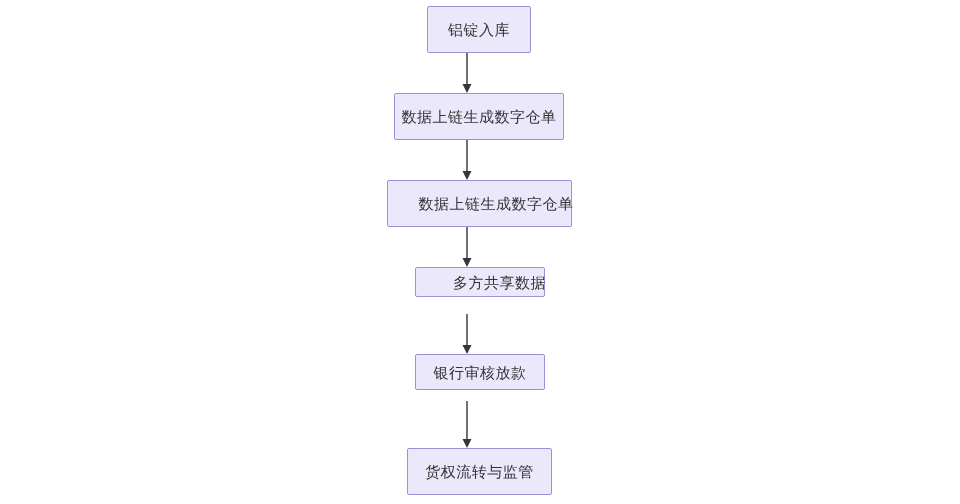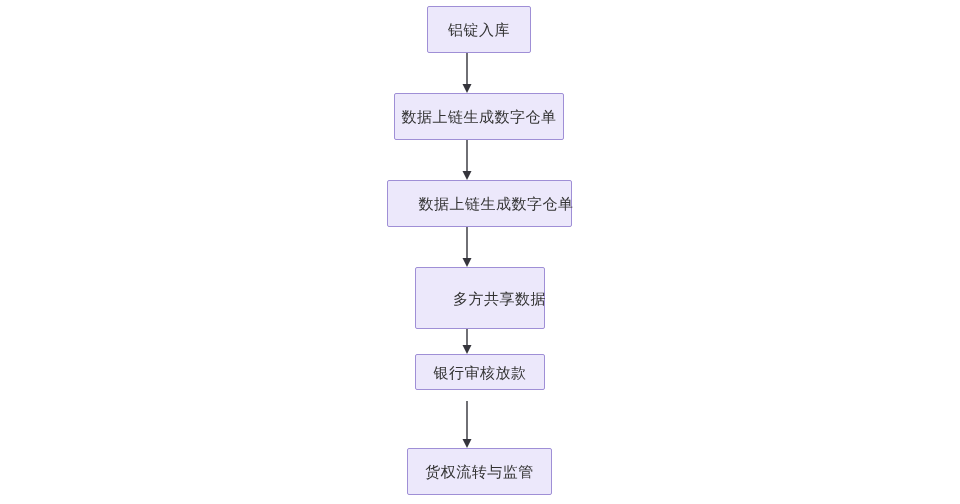--- a/index.html
+++ b/index.html
@@ -91,21 +91,21 @@
     </div>
     <div class="flow-node" style="left: 427px; top: 6px; width: 104px; height: 47px; background: rgb(236, 232, 251); border-color: rgb(159, 143, 214);">
       <span class="node-label" style="color: rgb(51, 51, 51);">铝锭入库</span>
     </div>
     <div class="flow-node" style="left: 394px; top: 93px; width: 170px; height: 47px; background: rgb(236, 232, 251); border-color: rgb(159, 143, 214);">
       <span class="node-label" style="color: rgb(51, 51, 51);">数据上链生成数字仓单</span>
     </div>
     <div class="flow-node" style="left: 387px; top: 180px; width: 185px; height: 47px; background: rgb(236, 232, 251); border-color: rgb(159, 143, 214); padding-left: 33px;">
       <span class="node-label" style="color: rgb(51, 51, 51);">数据上链生成数字仓单</span>
     </div>
-    <div class="flow-node" style="left: 415px; top: 267px; width: 130px; height: 62px; background: rgb(236, 232, 251); border-color: rgb(159, 143, 214); padding-left: 39px;">
+    <div class="flow-node" style="left: 415px; top: 267px; width: 130px; height: 30px; background: rgb(236, 232, 251); border-color: rgb(159, 143, 214); padding-left: 39px;">
       <span class="node-label" style="color: rgb(51, 51, 51);">多方共享数据</span>
     </div>
     <div class="flow-node" style="left: 415px; top: 354px; width: 130px; height: 36px; background: rgb(236, 232, 251); border-color: rgb(159, 143, 214);">
       <span class="node-label" style="color: rgb(51, 51, 51);">银行审核放款</span>
     </div>
     <div class="flow-node" style="left: 407px; top: 448px; width: 145px; height: 47px; background: rgb(236, 232, 251); border-color: rgb(159, 143, 214);">
       <span class="node-label" style="color: rgb(51, 51, 51);">货权流转与监管</span>
     </div>
   </div>
 

